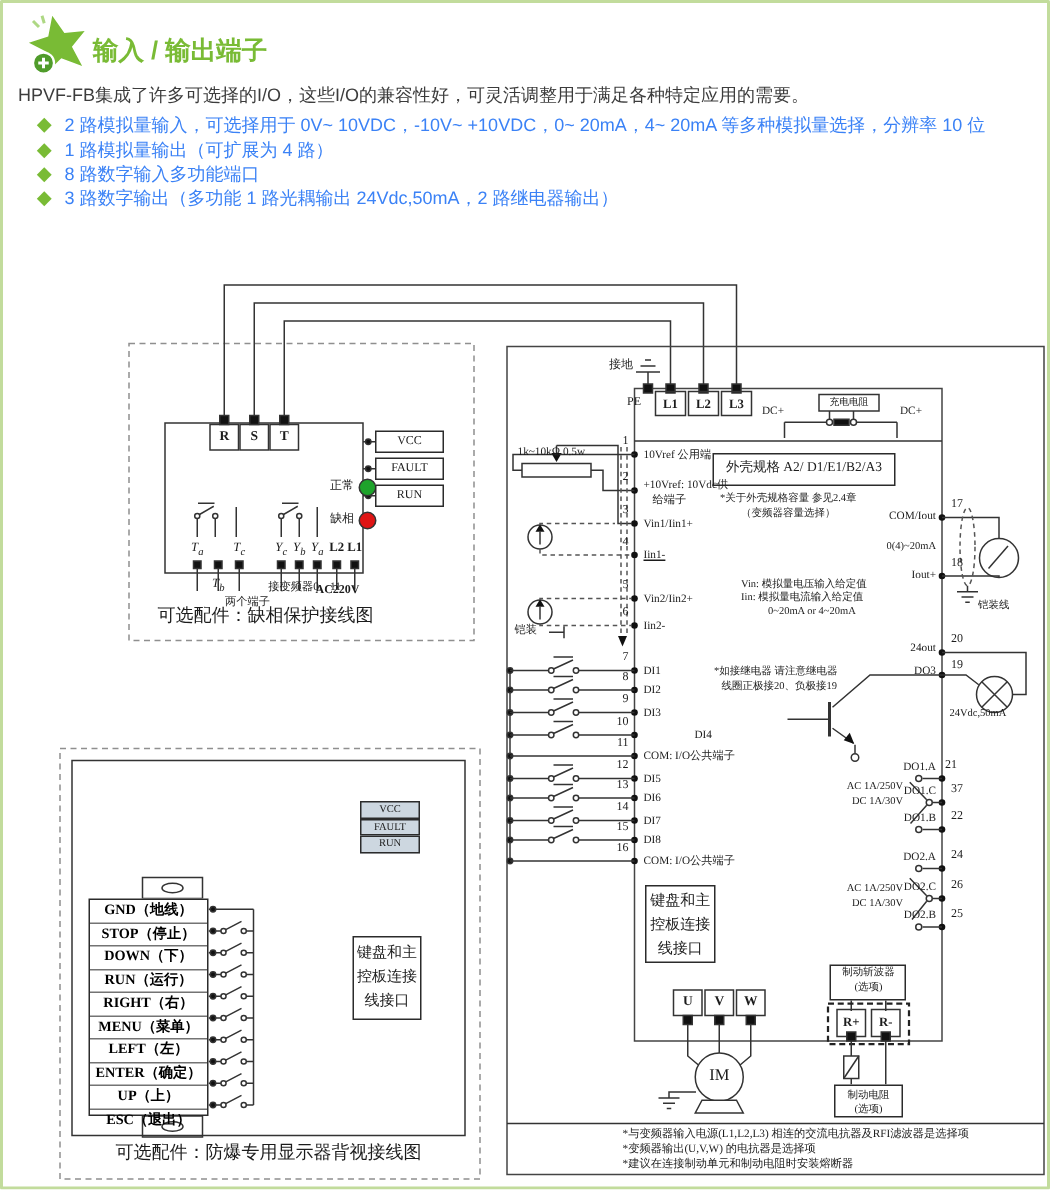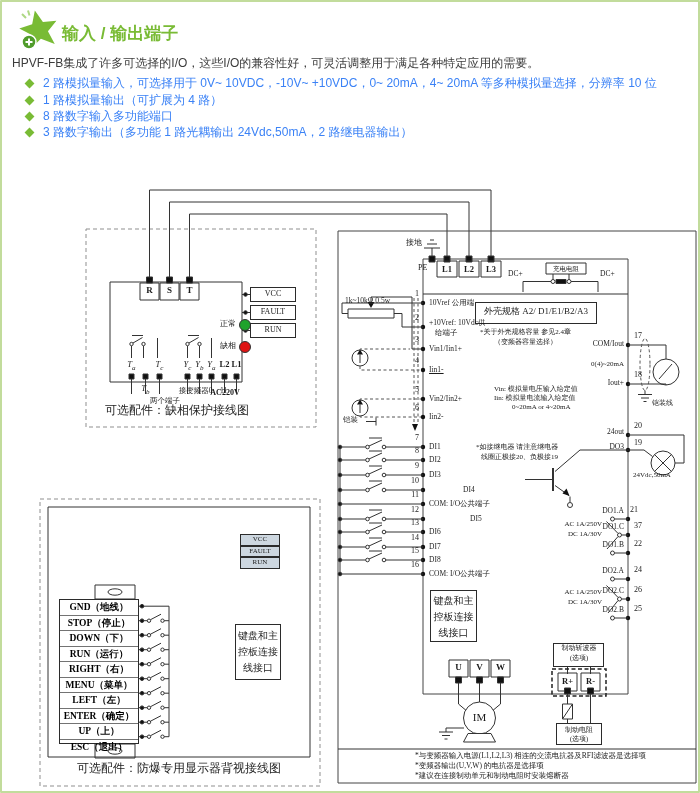--- a/index.html
+++ b/index.html
@@ -450,21 +450,21 @@
   <div class="lb" style="left:433px;top:327px;font-size:7.5px;">给端子</div>
   <div class="lb" style="left:427px;top:343px;font-size:7.5px;">Vin1/Iin1+</div>
   <div class="lb" style="left:427px;top:364px;font-size:7.5px;text-decoration:underline;">Iin1-</div>
   <div class="lb" style="left:427px;top:393px;font-size:7.5px;font-family:Liberation Serif, serif;">Vin2/Iin2+</div>
   <div class="lb" style="left:427px;top:411px;font-size:7.5px;">Iin2-</div>
   <div class="lb" style="left:427px;top:441px;font-size:7.5px;">DI1</div>
   <div class="lb" style="left:427px;top:454px;font-size:7.5px;">DI2</div>
   <div class="lb" style="left:427px;top:469px;font-size:7.5px;">DI3</div>
   <div class="lb" style="left:427px;top:484px;font-size:7.5px;margin-left:34px;">DI4</div>
   <div class="lb" style="left:427px;top:498px;font-size:7.5px;">COM: I/O公共端子</div>
-  <div class="lb" style="left:427px;top:513px;font-size:7.5px;margin-left:41px;">DI5</div>
+  <div class="lb" style="left:427px;top:513px;font-size:7.5px;">DI5</div>
   <div class="lb" style="left:427px;top:526px;font-size:7.5px;">DI6</div>
   <div class="lb" style="left:427px;top:541px;font-size:7.5px;">DI7</div>
   <div class="lb" style="left:427px;top:554px;font-size:7.5px;">DI8</div>
   <div class="lb" style="left:427px;top:568px;font-size:7.5px;">COM: I/O公共端子</div>
 
   <div class="lb" style="left:632px;top:330px;font-size:8px;">17</div>
   <div class="lb" style="left:632px;top:369px;font-size:8px;">18</div>
   <div class="lb" style="left:632px;top:420px;font-size:8px;">20</div>
   <div class="lb" style="left:632px;top:437px;font-size:8px;">19</div>
   <div class="lb" style="left:628px;top:504px;font-size:8px;">21</div>

